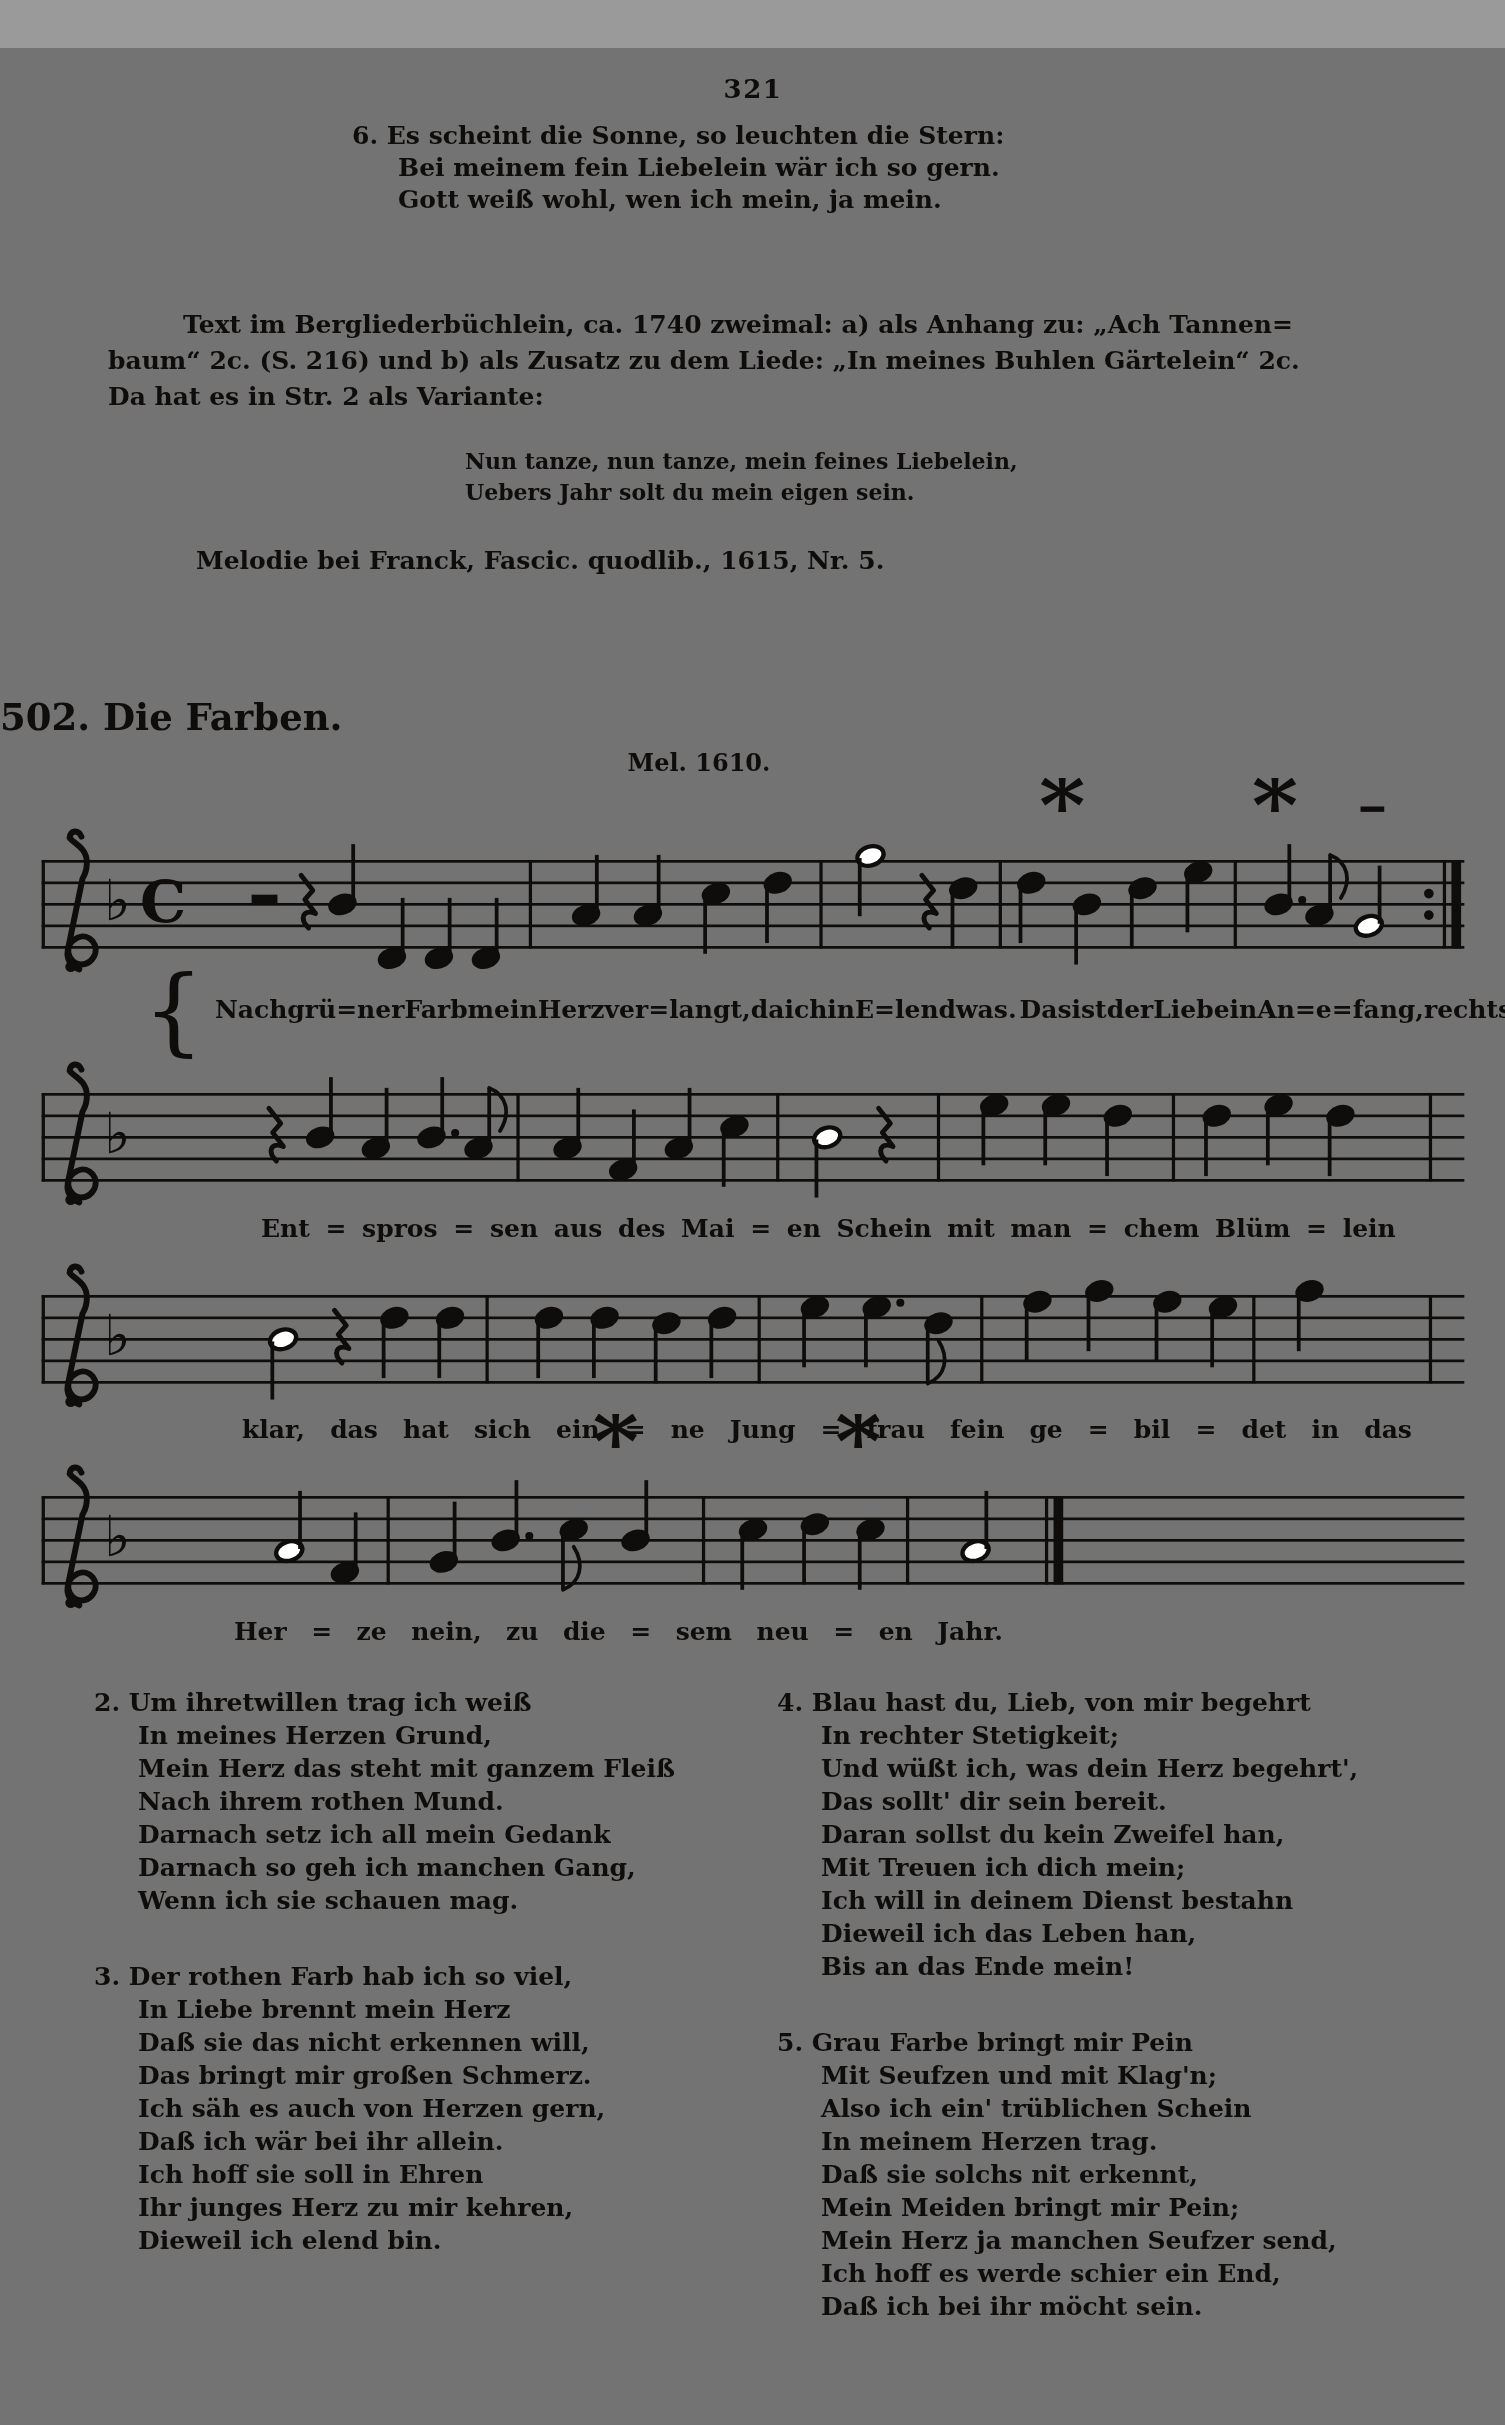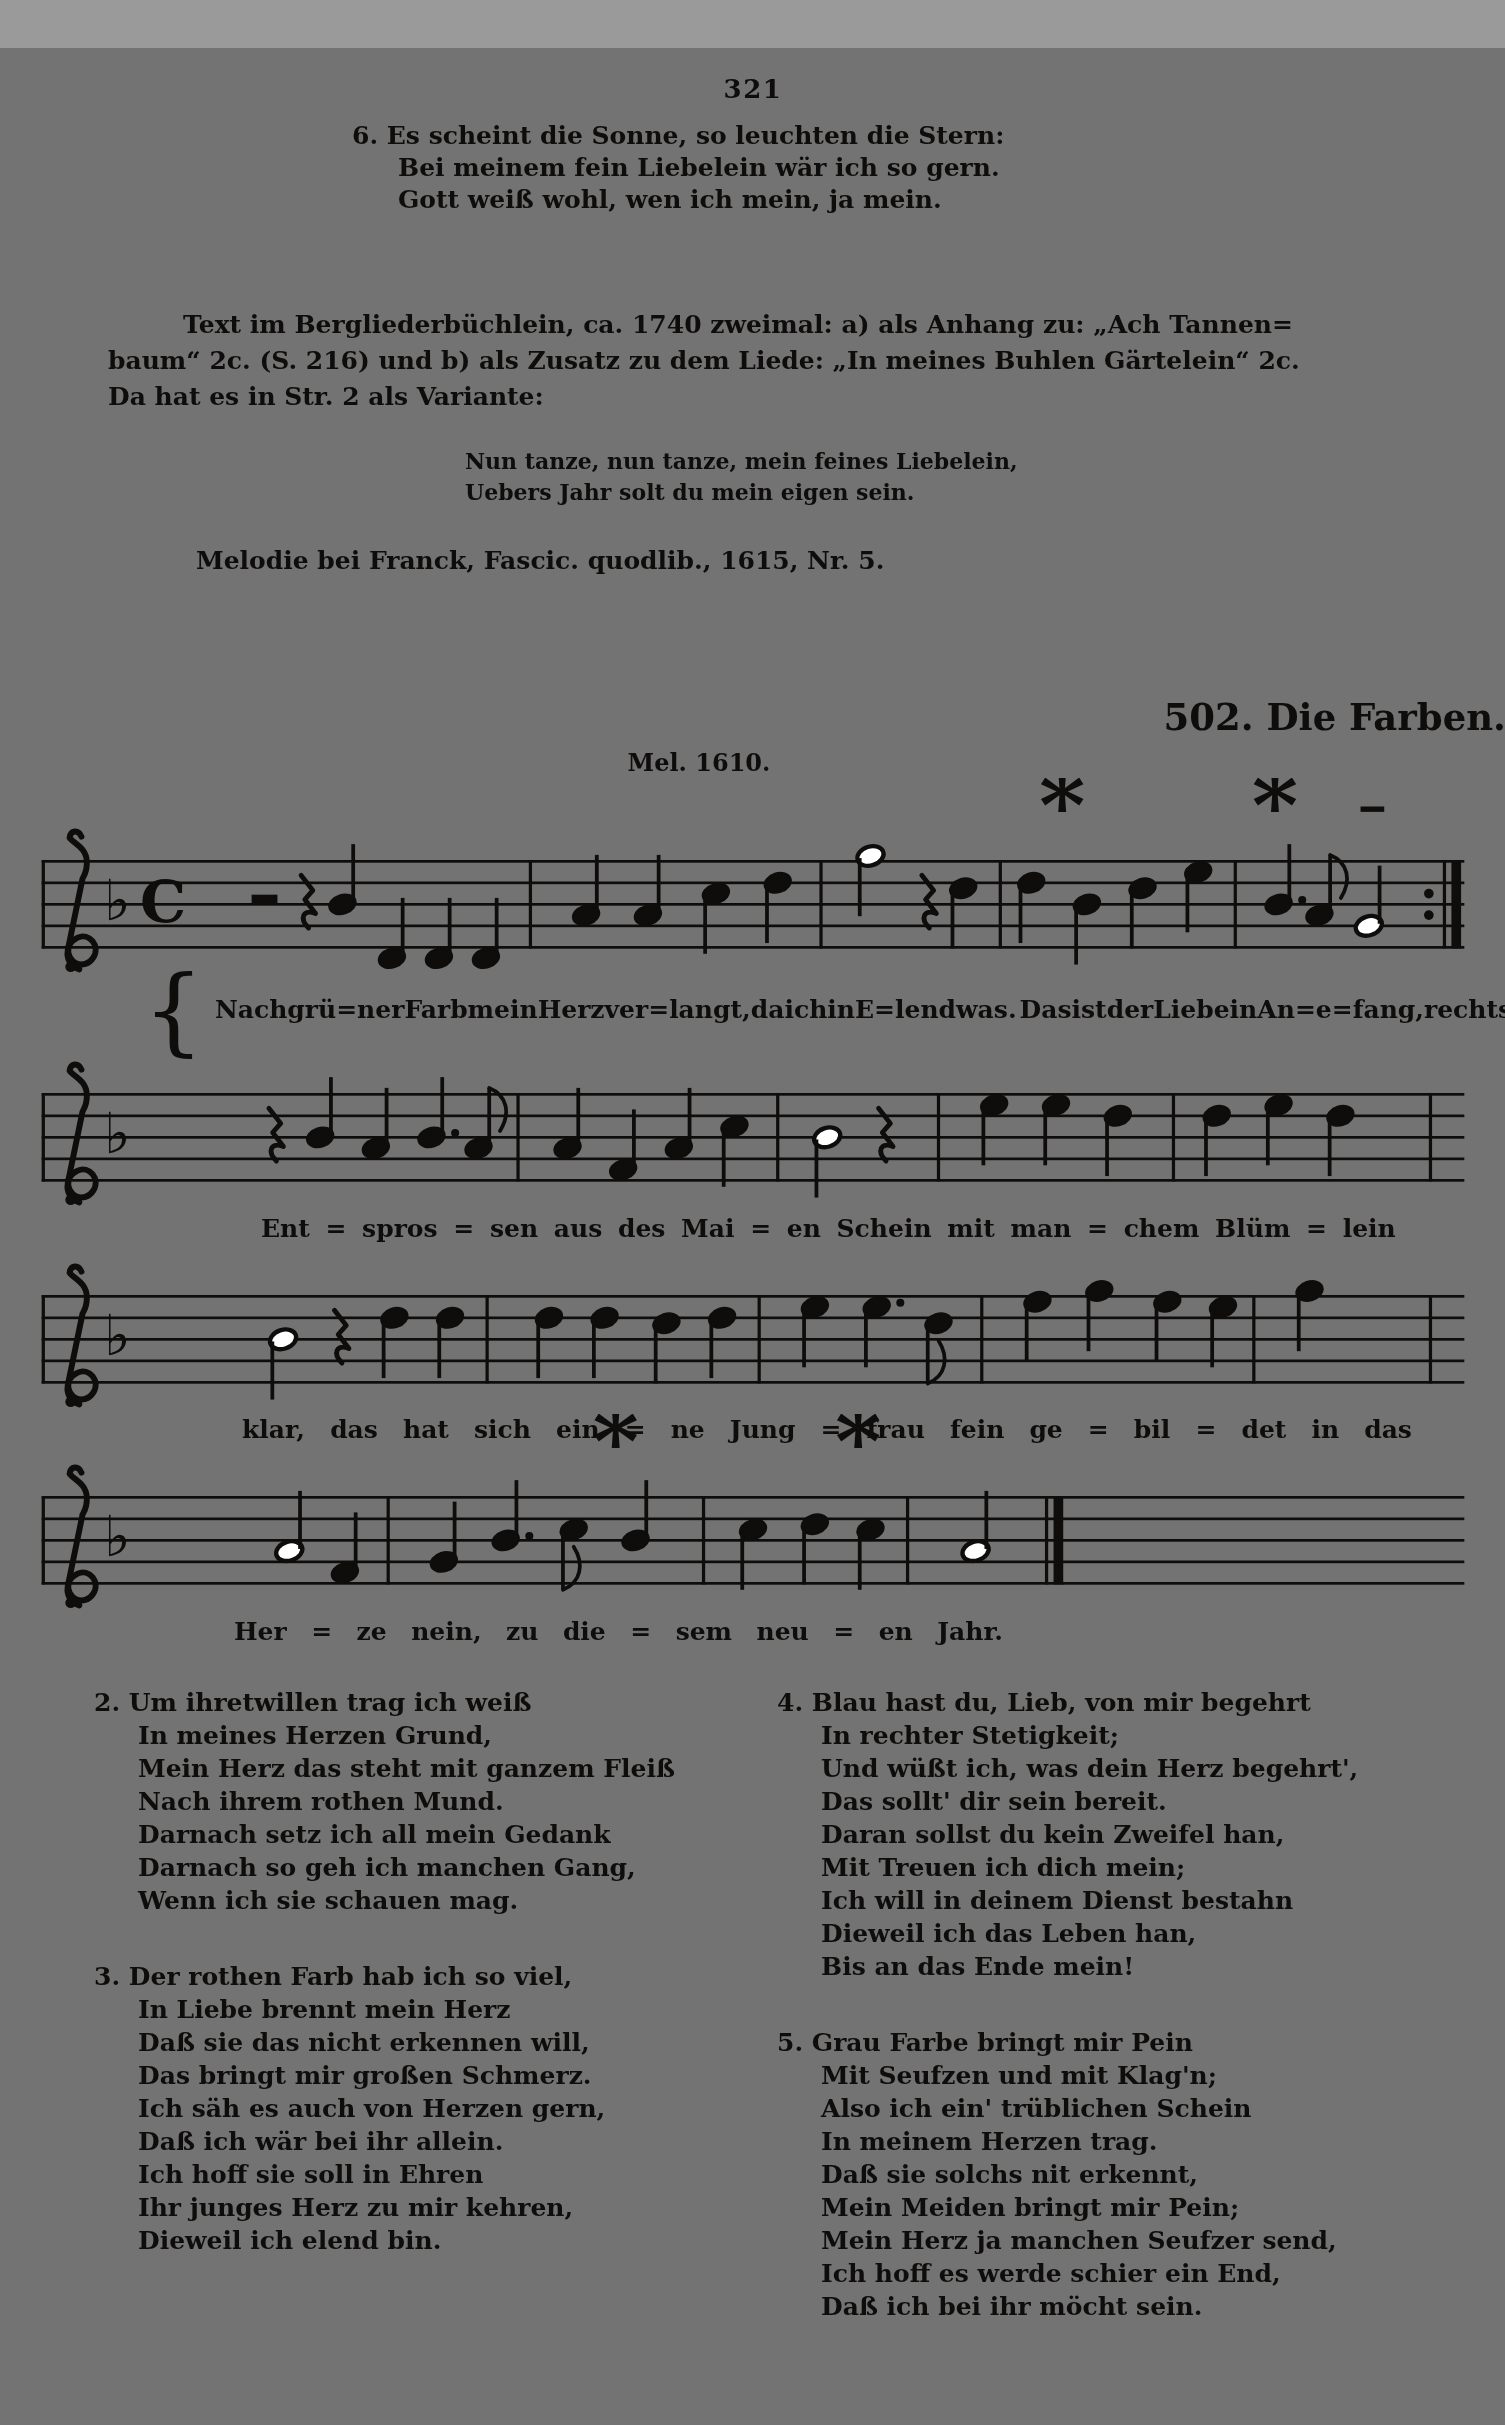--- a/index.html
+++ b/index.html
@@ -5,21 +5,21 @@
   html,body{margin:0;padding:0;background:#9a9a9a;}
   .page{position:relative;width:1506px;height:2382px;background:#737373;color:#0e0d0b;
         font-family:"DejaVu Serif",serif;font-weight:700;overflow:hidden;margin-top:48px;}
   .pagenum{padding-top:28px;text-align:center;font-size:26px;line-height:1;letter-spacing:1.6px;}
   .v67{margin:18.3px 0 0 352px;font-size:25px;line-height:32px;}
   .v67 .cont{padding-left:46px;}
   .srcnote{margin:91px 102px 0 108px;font-size:25px;line-height:36px;}
   .srcnote .l0{text-indent:75px;}
   .couplet{margin:31px 0 0 465px;font-size:22px;line-height:31px;}
   .melnote{margin:38px 0 0 196px;font-size:25px;line-height:1.2;}
-  .title{margin:123px 0 0 0;text-align:right;font-size:37px;line-height:1;font-weight:700;}
+  .title{margin:123px 0 0 0;text-align:left;font-size:37px;line-height:1;font-weight:700;}
   .melyear{margin:15px 108px 0 0;text-align:center;font-size:24px;line-height:1;}
   #systems{margin-top:3.2px;}
   .system{margin:0 0 0 35px;}
   .system.later{margin-top:-32px;}
   .system svg{display:block;}
   .lyr-row{display:flex;justify-content:space-between;font-size:25px;line-height:32px;white-space:nowrap;}
   .sys1-lyr{display:flex;align-items:center;margin:-7.5px 0 0 108px;width:1291px;}
   .sys1-lyr .rows{flex:1;display:flex;flex-direction:row;gap:3px;padding:0 10.8px;}
   .brace{font-size:96px;font-weight:400;line-height:65px;}
   .one{margin-top:-5.4px;}

